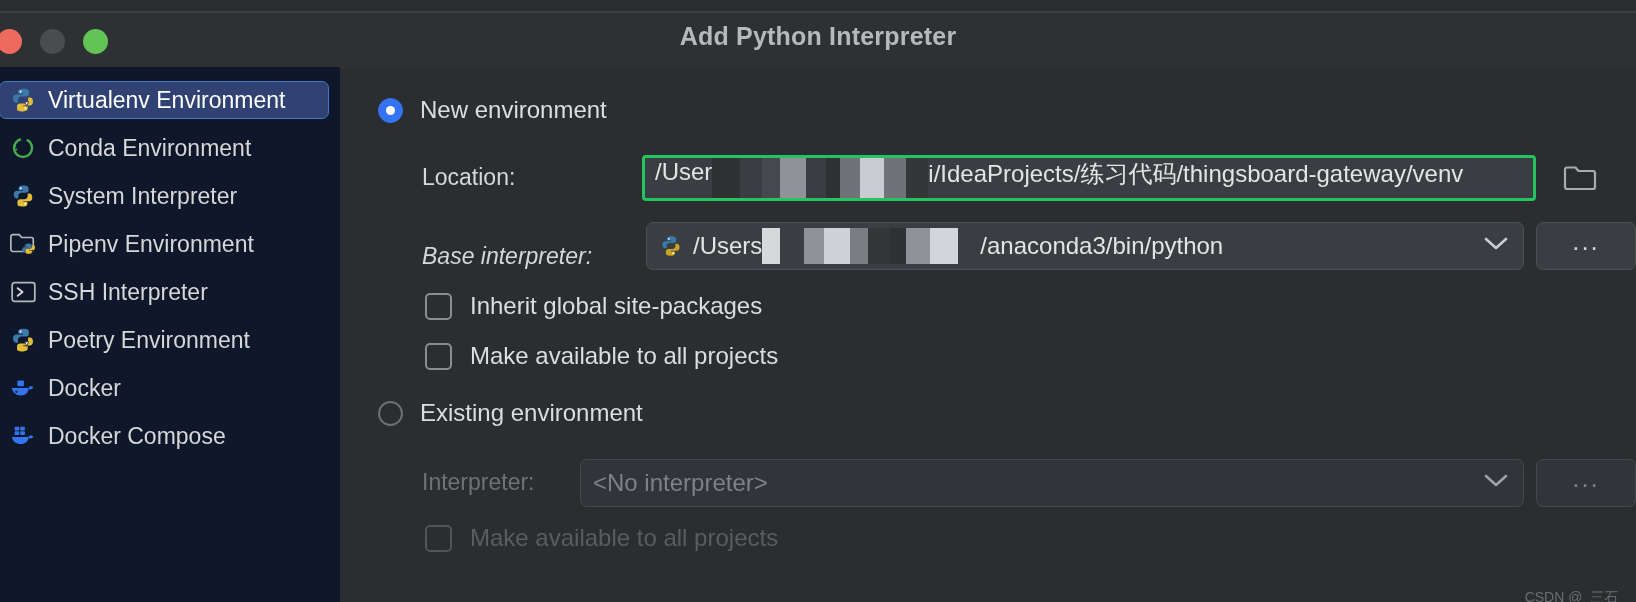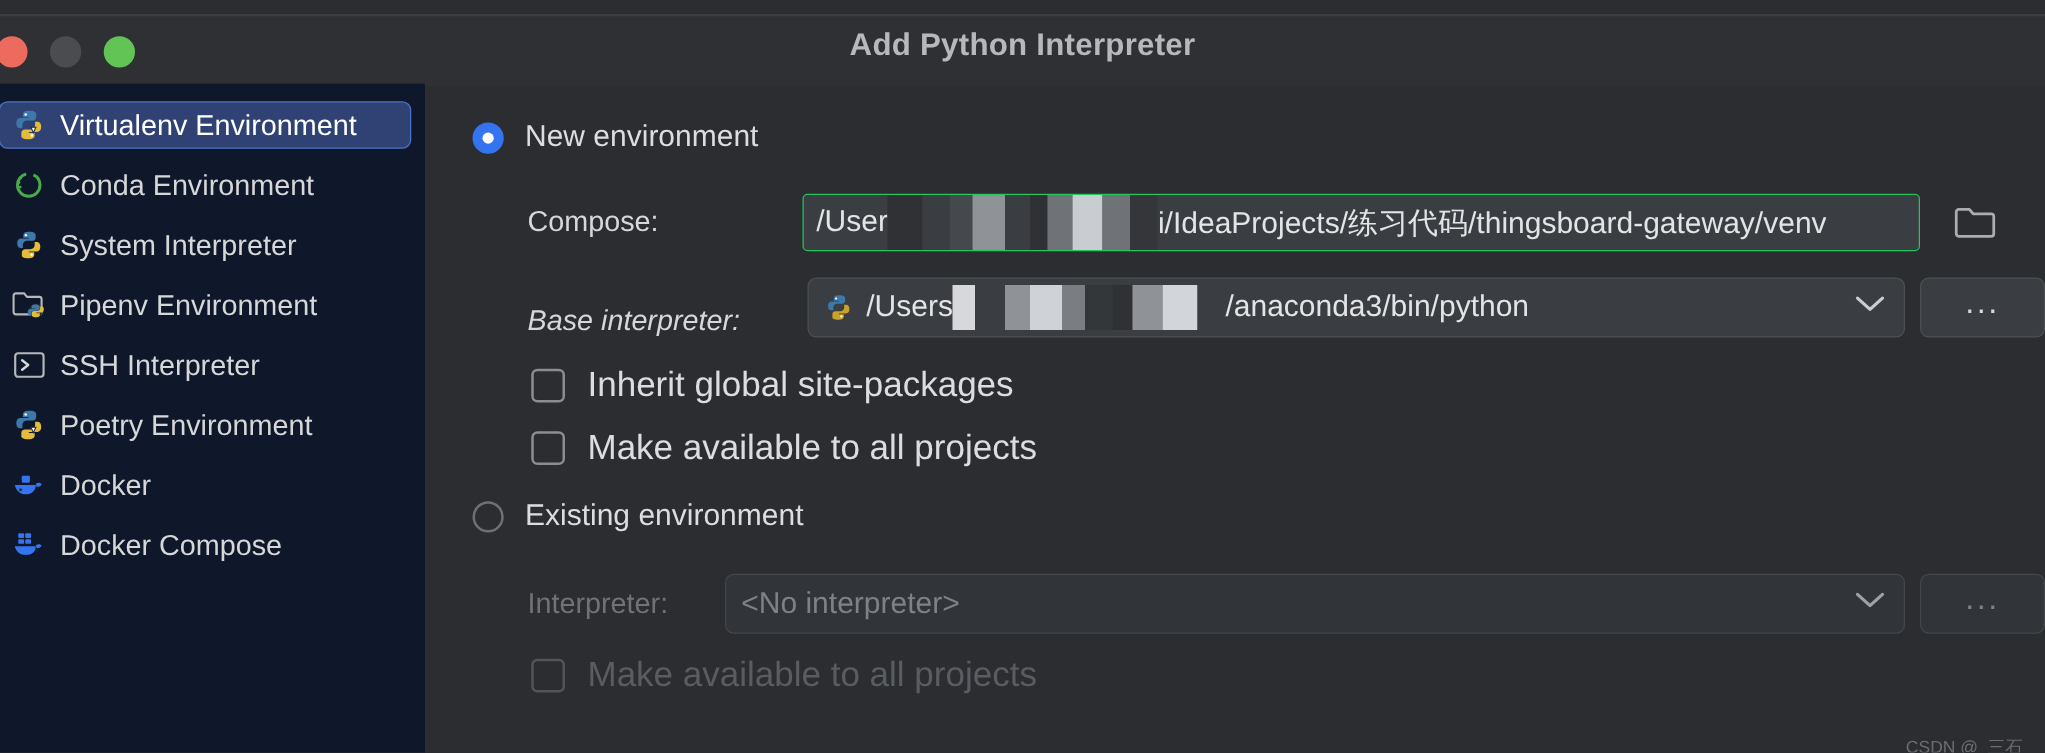--- a/index.html
+++ b/index.html
@@ -61,22 +61,22 @@
   .radio.on::after{content:"";width:9px;height:9px;border-radius:50%;background:#ffffff;}
   .radio.off{border:2px solid #6d7075;background:transparent;}
   .radio-label{font-size:24px;color:#dcdddf;margin-left:17px;white-space:nowrap;}
 
   
   .flabel{font-size:23px;color:#d6d7d9;white-space:nowrap;}
   .flabel.dim{color:#6f7276;}
 
   
   .textfield{
-    box-sizing:border-box;background:#3a3d41;border:1px solid #22c55e;border-radius:4px;
-    display:flex;align-items:center;height:46px;padding:0 10px;overflow:hidden;
+    box-sizing:border-box;background:#3a3d41;border:3px solid #22c55e;border-radius:4px;
+    display:flex;height:46px;padding:0 10px;overflow:hidden;
     position:relative;
   }
   .fieldtext{font-size:24px;color:#e3e4e6;white-space:nowrap;overflow:hidden;}
   .fieldtext.dim{color:#7e8185;text-align:center;}
 
   
   .mosaic{position:absolute;display:flex;}
   .mosaic span{display:block;height:100%;}
 
   
@@ -92,21 +92,21 @@
     font-size:26px;letter-spacing:2px;padding-bottom:10px;overflow:hidden;
   }
   .dots-btn.dim{background:#313438;border-color:#44474b;color:#7e8185;}
 
   
   .browse{position:absolute;display:flex;align-items:center;justify-content:flex-start;}
 
   
   .cbox{width:27px;height:27px;box-sizing:border-box;border:2px solid #8a8d91;border-radius:5px;background:transparent;flex:0 0 27px;}
   .cbox.dim{border-color:#515459;}
-  .cb-label{font-size:28px;color:#dcdddf;margin-left:18px;white-space:nowrap;}
+  .cb-label{font-size:24px;color:#dcdddf;margin-left:18px;white-space:nowrap;}
   .cb-label.dim{color:#595c61;}
 
   
   .watermark{
     position:absolute;right:10px;bottom:6px;font-size:14px;color:#6a6d71;
     font-family:"Liberation Sans","DejaVu Sans",sans-serif;white-space:nowrap;
   }
 </style>
 </head>
 <body>
@@ -226,21 +226,21 @@
   </div>
 
   <div class="main">
 
     <div class="row" style="left:38px; top:29px;justify-content:space-between;">
       <span class="radio on"></span>
       <span class="radio-label">New environment</span>
     </div>
 
     <div class="row" style="left:82px; top:97px;">
-      <span class="flabel">Compose:</span>
+      <span class="flabel">Location:</span>
     </div>
     <div class="textfield" style="position:absolute;left:302px;top:88px;width:894px;">
       <span class="fieldtext">/User</span>
       <span class="mosaic" style="position:relative;width:216px;height:46px;top:0;">
         <span style="width:28px;background:#2f3134;"></span>
         <span style="width:22px;background:#3a3d41;"></span>
         <span style="width:18px;background:#45484c;"></span>
         <span style="width:26px;background:#8f9296;"></span>
         <span style="width:20px;background:#3a3d41;"></span>
         <span style="width:14px;background:#2f3134;"></span>

